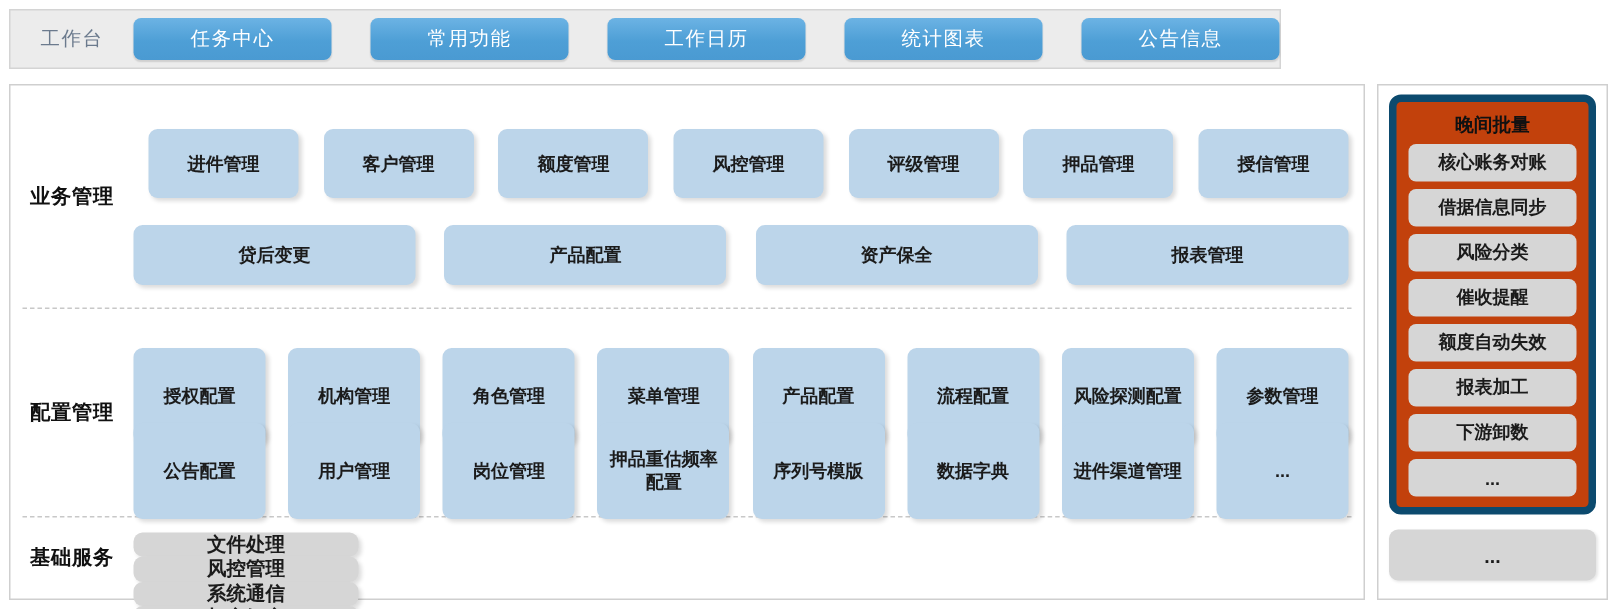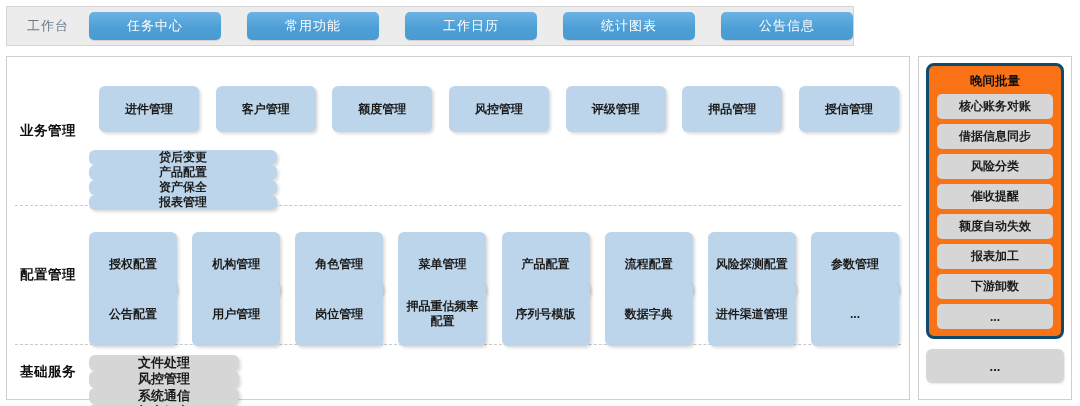--- a/index.html
+++ b/index.html
@@ -59,21 +59,21 @@
     cursor: pointer;
     box-shadow: 2px 2px 3px rgba(0,0,0,0.14);
   }
   .card.blue { background: #bcd5ea; }
   .card.gray { background: #d6d6d6; }
 
   
   .sec-business { height: 148px; }
   .row-b1 { height: 46px; margin-top: 14px; margin-left: 10px; }
   .row-b1 .card { width: 100px; height: 46px; }
-  .row-b2 { height: 40px; margin-top: 18px; flex-direction: column; }
+  .row-b2 { height: 40px; margin-top: 18px; }
   .row-b2 .card { width: 188px; height: 40px; }
 
   
   .sec-config { height: 138px; }
   .row-c { height: 48px; }
   .row-c1 { margin-top: 12px; }
   .row-c2 { margin-top: 2px; }
   .row-c .card { width: 88px; height: 64px; padding: 0 4px; }
 
   
@@ -82,23 +82,23 @@
   .row-s .card { width: 150px; height: 34px; font-size: 13px; }
 
   
   .right-panel {
     position: absolute; left: 918px; top: 56px;
     width: 154px; height: 344px;
     border: 1px solid #cfcfcf; background: #fff;
     padding: 6px 7px;
   }
   .batch-box {
-    border: 3px solid #0c4a6e; border-radius: 8px;
+    border: 5px solid #0c4a6e; border-radius: 8px;
     padding: 5px 8px 7px 8px;
-    background: #f97316;
+    background: #c2410c;
   }
   .batch-title {
     text-align: center; font-size: 12.5px; font-weight: bold;
     color: #111; padding: 2px 0 4px 0;
   }
   .batch-item {
     height: 25px; margin-bottom: 5px;
     background: #d6d6d6; border-radius: 5px;
     display: flex; align-items: center; justify-content: center;
     font-size: 12px; font-weight: bold; color: #1b1b1b;

